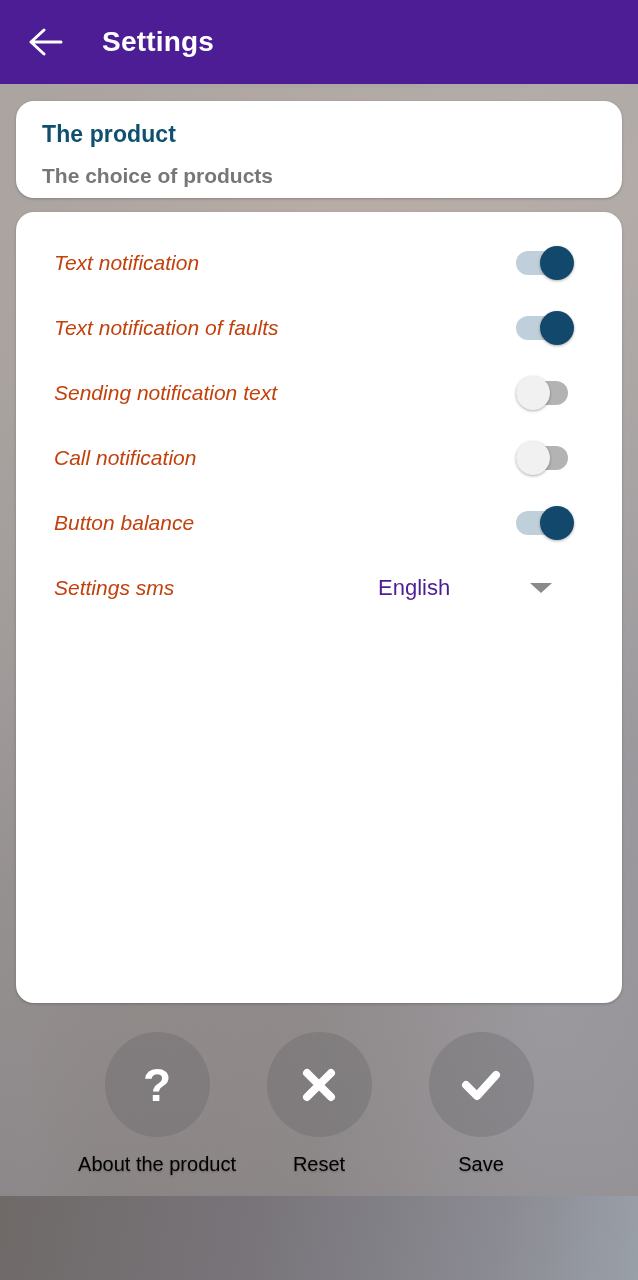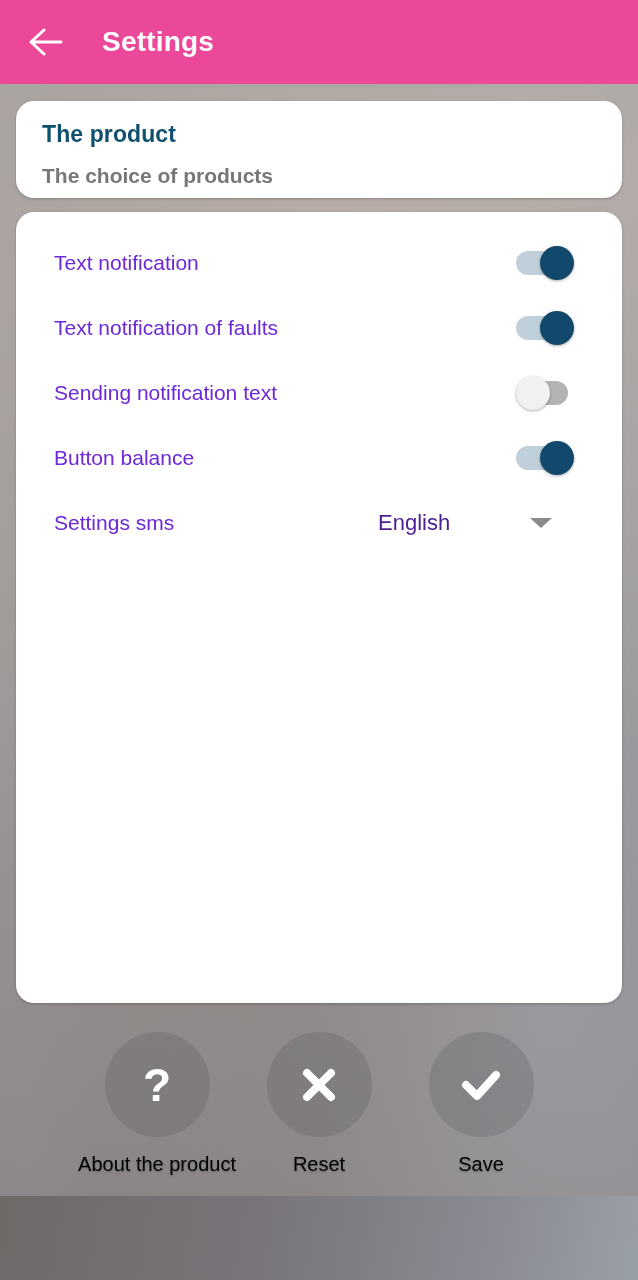--- a/index.html
+++ b/index.html
@@ -40,21 +40,21 @@
     left: 0; right: 0;
     top: 1196px; bottom: 0;
     background: linear-gradient(100deg, #6f6a68 0%, #78747a 40%, #8b8b93 78%, #9aa0a8 100%);
   }
 
   
   .appbar {
     position: absolute;
     top: 0; left: 0; right: 0;
     height: 84px;
-    background: #ec4899;
+    background: #4c1d95;
     display: flex;
     align-items: center;
     z-index: 5;
   }
   .back-btn {
     width: 64px; height: 64px;
     margin-left: 14px;
     display: flex;
     align-items: center;
     justify-content: center;
@@ -106,22 +106,23 @@
   
   .row {
     height: 65px;
     display: flex;
     align-items: center;
     padding: 0 26px 0 38px;
     cursor: pointer;
   }
   .row-label {
     font-size: 21px;
-    color: #6d28d9;
+    color: #c2410c;
     flex: 0 0 auto;
+    font-style: italic;
   }
   .row-spacer { flex: 1 1 auto; }
 
   
   .switch {
     position: relative;
     width: 58px;
     height: 34px;
     flex: 0 0 auto;
     margin-right: 22px;
@@ -248,20 +249,28 @@
 
   <div class="row">
     <span class="row-label">Sending notification text</span>
     <span class="row-spacer"></span>
     <span class="switch off">
       <span class="track"></span>
       <span class="thumb"></span>
     </span>
   </div>
 
+  <div class="row">
+    <span class="row-label">Call notification</span>
+    <span class="row-spacer"></span>
+    <span class="switch off">
+      <span class="track"></span>
+      <span class="thumb"></span>
+    </span>
+  </div>
 
   <div class="row">
     <span class="row-label">Button balance</span>
     <span class="row-spacer"></span>
     <span class="switch on">
       <span class="track"></span>
       <span class="thumb"></span>
     </span>
   </div>
 

